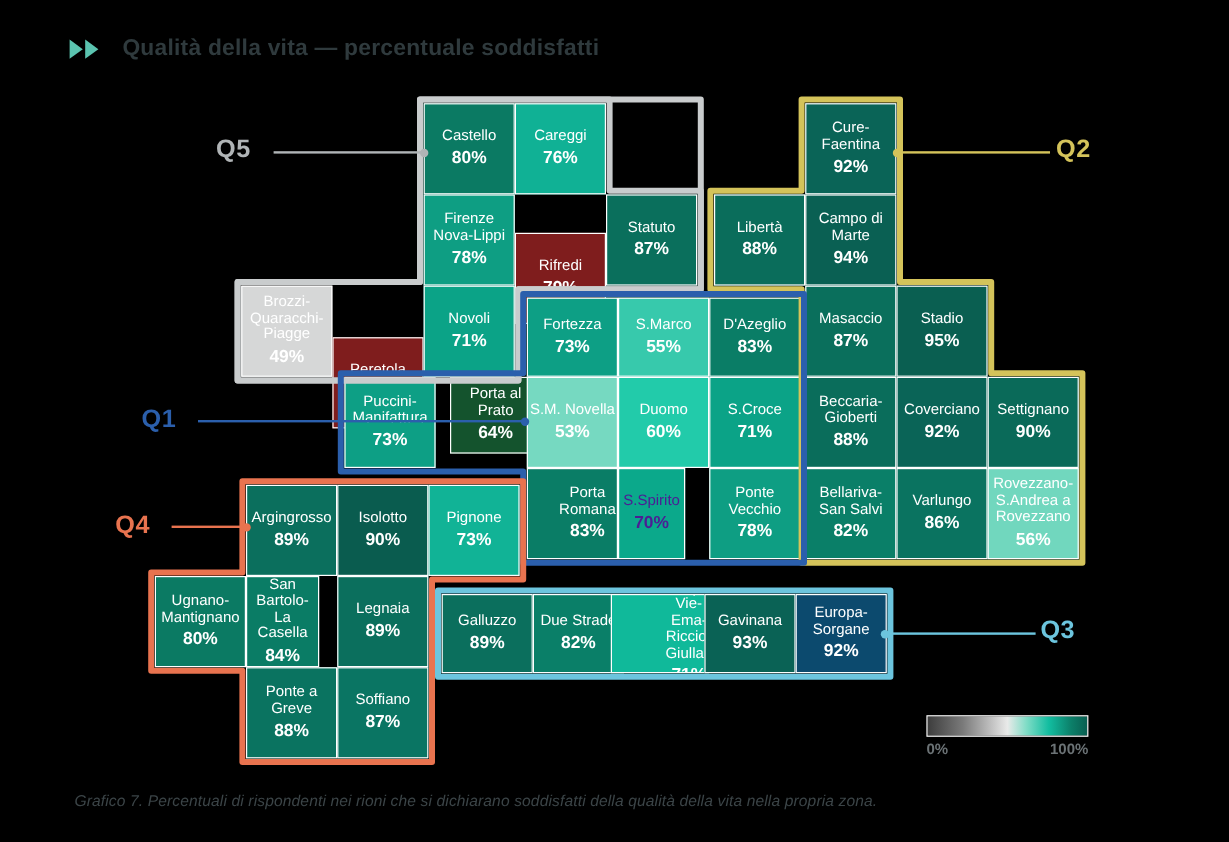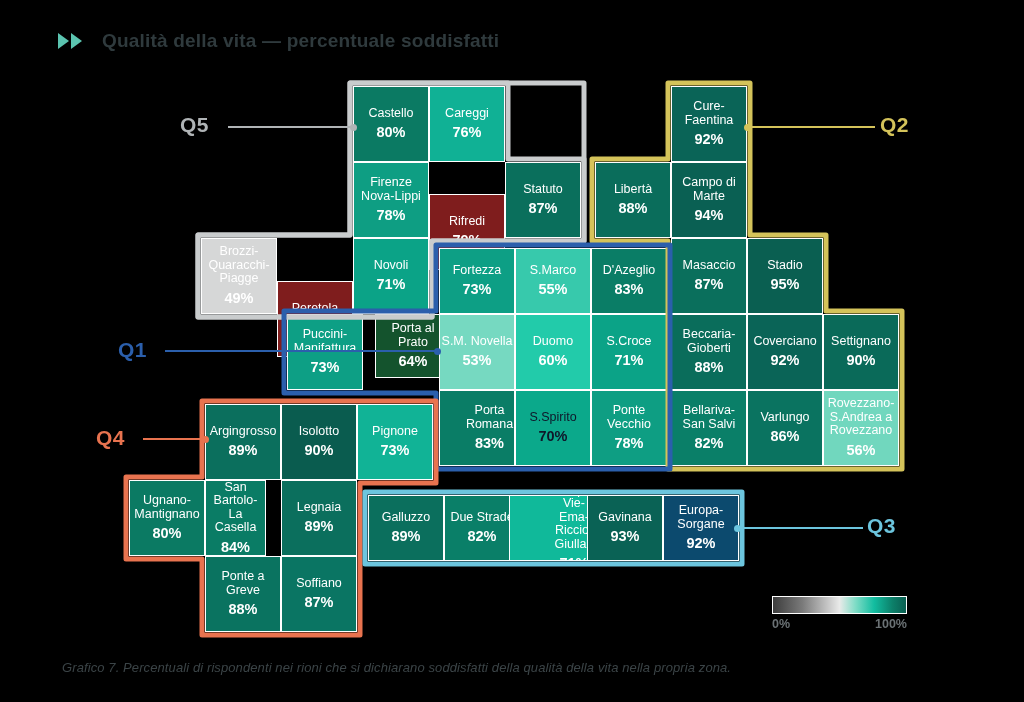--- a/index.html
+++ b/index.html
@@ -132,21 +132,21 @@
         <div class="vl">60%</div>
       </div>
       <div class="cell" style="left: 591px; top: 314px; width: 76px; height: 76px; background: rgb(11, 163, 135); color: rgb(255, 255, 255);">
         <div class="nm">S.Croce</div>
         <div class="vl">71%</div>
       </div>
       <div class="cell" style="left: 439px; top: 390px; width: 76px; height: 76px; background: rgb(10, 125, 102); color: rgb(255, 255, 255); padding-left: 25px;">
         <div class="nm">Porta Romana</div>
         <div class="vl">83%</div>
       </div>
-      <div class="cell" style="left: 515px; top: 390px; width: 76px; height: 76px; background: rgb(11, 169, 139); color: #0f172a;">
+      <div class="cell" style="left: 515px; top: 390px; width: 56px; height: 76px; background: rgb(11, 169, 139); color: #4c1d95;">
         <div class="nm">S.Spirito</div>
         <div class="vl">70%</div>
       </div>
       <div class="cell" style="left: 591px; top: 390px; width: 76px; height: 76px; background: rgb(14, 158, 131); color: rgb(255, 255, 255);">
         <div class="nm">Ponte Vecchio</div>
         <div class="vl">78%</div>
       </div>
       <div class="cell" style="left: 671px; top: 86px; width: 76px; height: 76px; background: rgb(10, 100, 87); color: rgb(255, 255, 255);">
         <div class="nm">Cure-Faentina</div>
         <div class="vl">92%</div>

